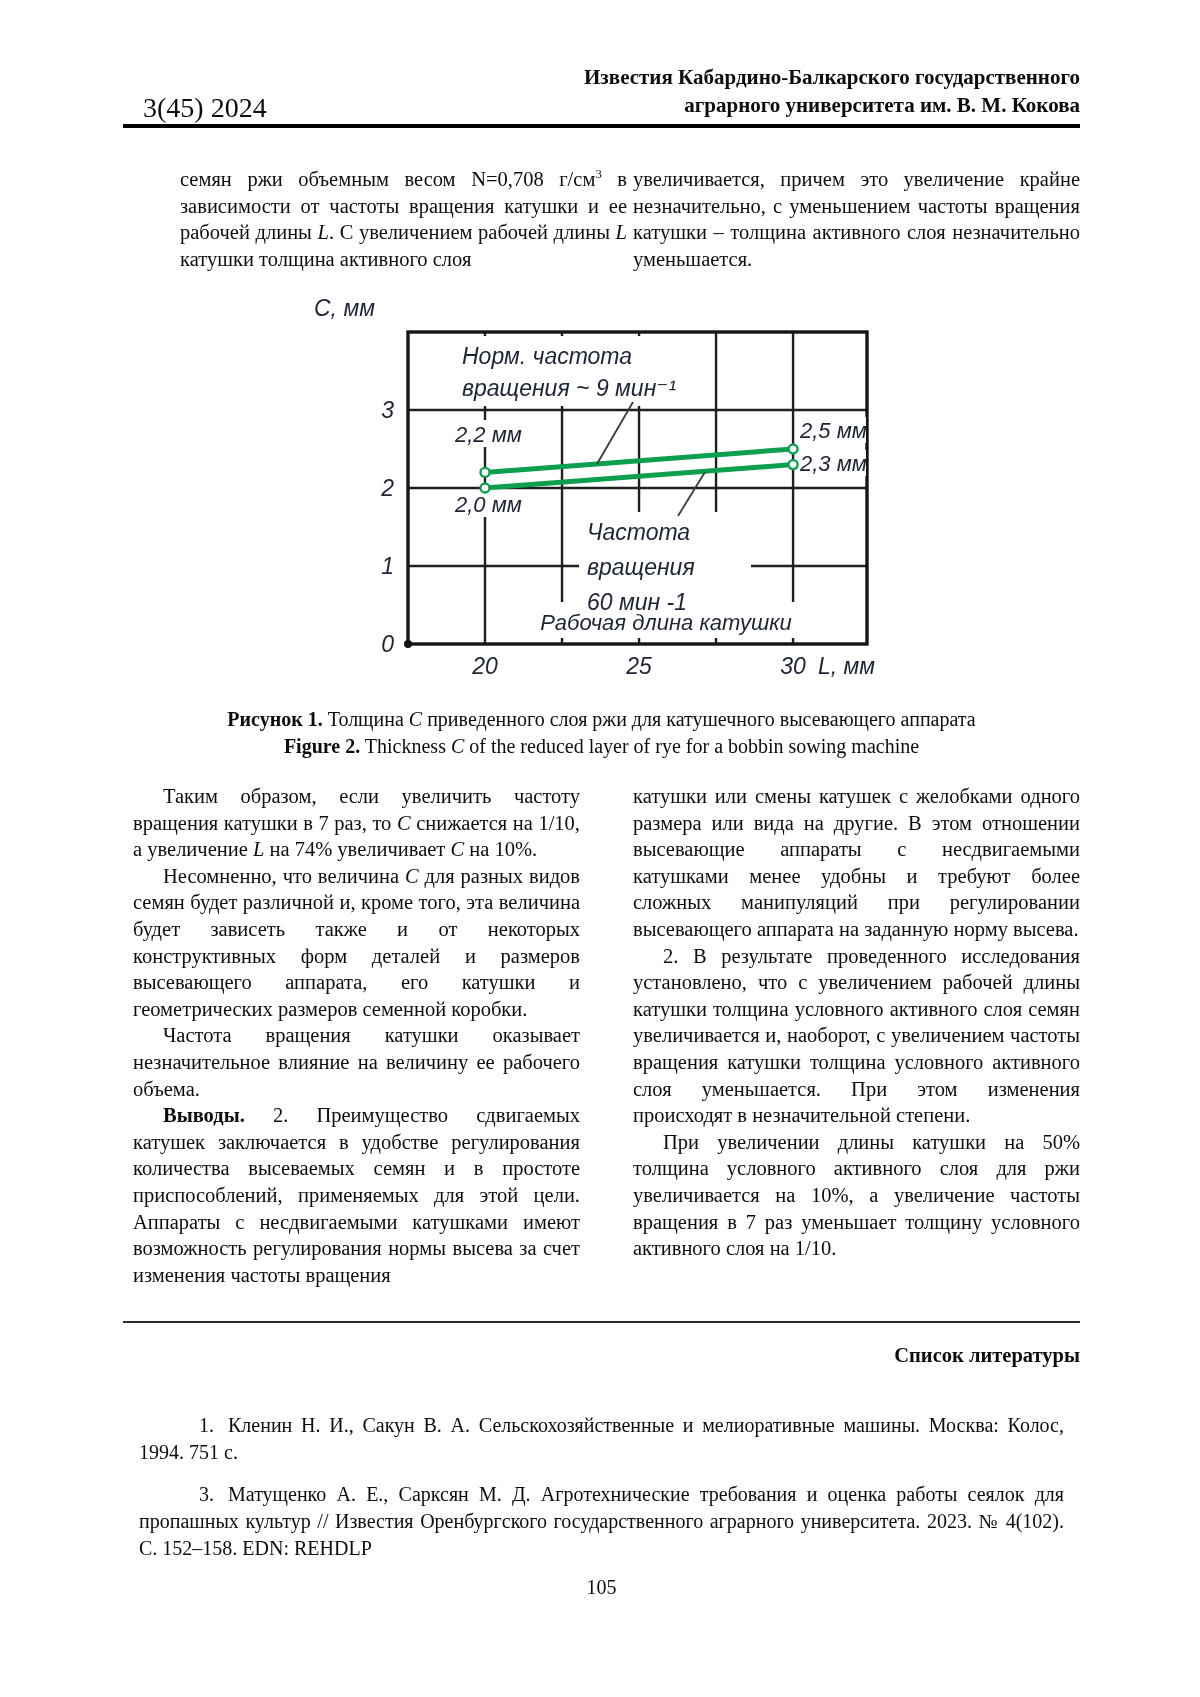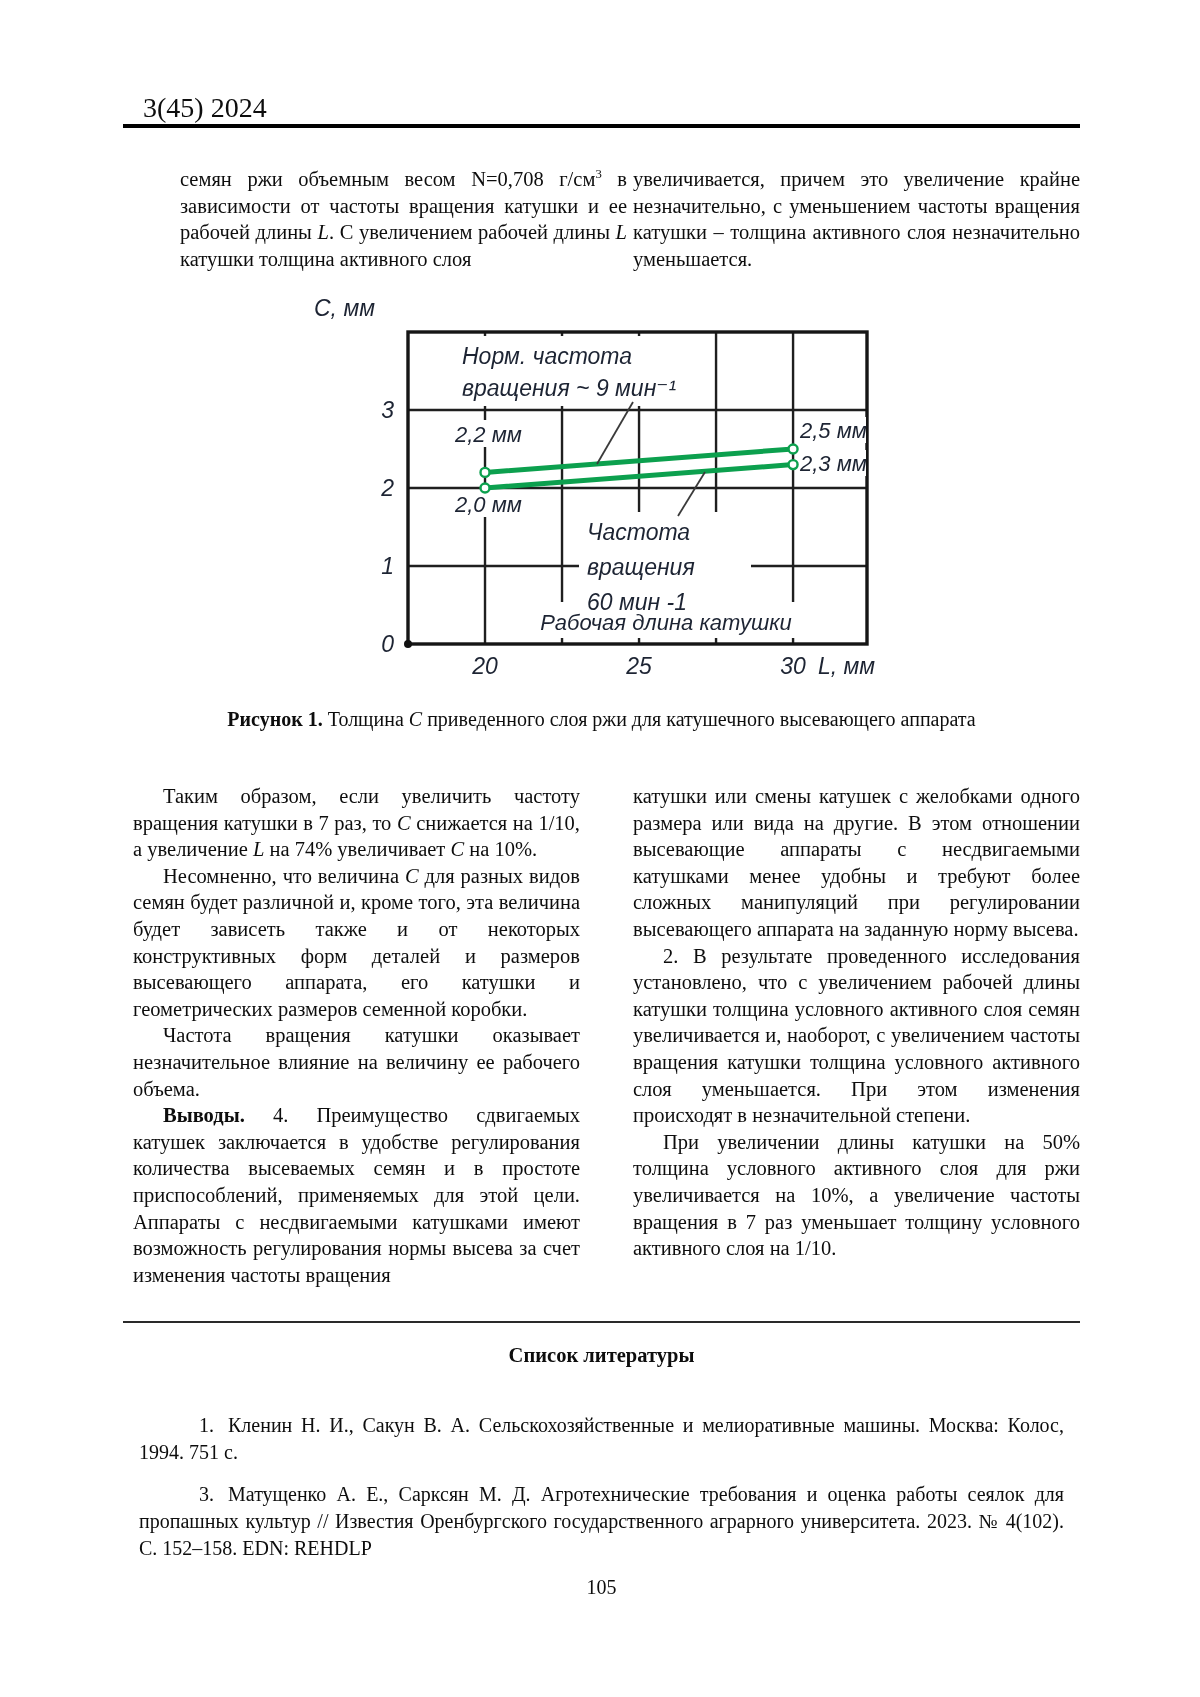--- a/index.html
+++ b/index.html
@@ -16,35 +16,39 @@
   .b{font-weight:bold;}
   .sup{vertical-align:super;font-size:0.62em;line-height:0;}
   #intro-left{left:133px;top:166px;margin-left:47px;}
   #intro-right{left:633px;top:166px;}
   .figure{position:absolute;left:300px;top:290px;width:580px;height:400px;}
   .caption{position:absolute;left:123px;top:706px;width:957px;text-align:center;
            font-size:20px;line-height:27px;}
   #body-left{left:133px;top:783px;}
   #body-right{left:633px;top:783px;}
   .rule2{position:absolute;left:123px;top:1321px;width:957px;height:2px;background:#2a2a2a;}
-  .ref-title{position:absolute;left:123px;top:1344px;width:957px;text-align:center;
+  .ref-title{position:absolute;left:123px;top:1344px;width:957px;text-align:right;
              font-size:20.5px;font-weight:bold;}
   .refs{position:absolute;left:123px;top:1396px;width:957px;text-align:justify;
         font-size:20px;line-height:26.7px;}
   .refs p{margin:16px;text-indent:30px;}
   .refnum{display:inline-block;min-width:22px;margin-right:14px;}
   .pageno{position:absolute;left:123px;top:1576px;width:957px;text-align:center;font-size:20px;}
 </style>
 </head>
 <body>
 
 <div class="page">
 
   <div class="hdr-issue">3(45) 2024</div>
 
+  <div class="hdr-journal">
+    <div>Известия Кабардино-Балкарского государственного</div>
+    <div>аграрного университета им. В. М. Кокова</div>
+  </div>
 
   <div class="hdr-rule"></div>
 
   <div class="col" id="intro-left">
     <p class="noind"><span>семян ржи объемным весом N=0,708 г/см</span><span class="sup">3</span><span> в зависимости от частоты вращения катушки и ее рабочей длины </span><span class="i">L</span><span>. С увеличением рабочей длины </span><span class="i">L</span><span> катушки толщина активного слоя</span></p>
   </div>
   <div class="col" id="intro-right">
     <p class="noind"><span>увеличивается, причем это увеличение крайне незначительно, с уменьшением частоты вращения катушки – толщина активного слоя незначительно уменьшается.</span></p>
   </div>
 
@@ -92,27 +96,28 @@
         <text x="339.0402684563759" y="384" font-size="23" text-anchor="middle" fill="#1d2433" font-family="&quot;Liberation Sans&quot;,&quot;DejaVu Sans&quot;,sans-serif" font-style="italic">25</text>
         <text x="493.0671140939598" y="384" font-size="23" text-anchor="middle" fill="#1d2433" font-family="&quot;Liberation Sans&quot;,&quot;DejaVu Sans&quot;,sans-serif" font-style="italic">30</text>
         <text x="518" y="384" font-size="23" text-anchor="start" fill="#1d2433" font-family="&quot;Liberation Sans&quot;,&quot;DejaVu Sans&quot;,sans-serif" font-style="italic">L, мм</text>
         <text x="14" y="26" font-size="23" text-anchor="start" fill="#1d2433" font-family="&quot;Liberation Sans&quot;,&quot;DejaVu Sans&quot;,sans-serif" font-style="italic">C, мм</text>
         <circle cx="108" cy="354" r="4" fill="#111"></circle>
       </svg>
   </div>
 
   <div class="caption">
     <div><span class="b">Рисунок 1.</span><span> Толщина </span><span class="i">С</span><span> приведенного слоя ржи для катушечного высевающего аппарата</span></div>
+    <div><span class="b">Figure 2.</span><span> Thickness </span><span class="i">C</span><span> of the reduced layer of rye for a bobbin sowing machine</span></div>
   </div>
 
   <div class="col" id="body-left">
     <p><span>Таким образом, если увеличить частоту вращения катушки в 7 раз, то </span><span class="i">С</span><span> снижается на 1/10, а увеличение </span><span class="i">L</span><span> на 74% увеличивает </span><span class="i">С</span><span> на 10%.</span></p>
     <p><span>Несомненно, что величина </span><span class="i">С</span><span> для разных видов семян будет различной и, кроме того, эта величина будет зависеть также и от некоторых конструктивных форм деталей и размеров высевающего аппарата, его катушки и геометрических размеров семенной коробки.</span></p>
     <p><span>Частота вращения катушки оказывает незначительное влияние на величину ее рабочего объема.</span></p>
-    <p><span class="b">Выводы.</span><span> 4. Преимущество сдвигаемых катушек заключается в удобстве регулирования количества высеваемых семян и в простоте приспособлений, применяемых для этой цели. Аппараты с несдвигаемыми катушками имеют возможность регулирования нормы высева за счет изменения частоты вращения</span></p>
+    <p><span class="b">Выводы.</span><span> 2. Преимущество сдвигаемых катушек заключается в удобстве регулирования количества высеваемых семян и в простоте приспособлений, применяемых для этой цели. Аппараты с несдвигаемыми катушками имеют возможность регулирования нормы высева за счет изменения частоты вращения</span></p>
   </div>
 
   <div class="col" id="body-right">
     <p class="noind"><span>катушки или смены катушек с желобками одного размера или вида на другие. В этом отношении высевающие аппараты с несдвигаемыми катушками менее удобны и требуют более сложных манипуляций при регулировании высевающего аппарата на заданную норму высева.</span></p>
     <p><span>2. В результате проведенного исследования установлено, что с увеличением рабочей длины катушки толщина условного активного слоя семян увеличивается и, наоборот, с увеличением частоты вращения катушки толщина условного активного слоя уменьшается. При этом изменения происходят в незначительной степени.</span></p>
     <p><span>При увеличении длины катушки на 50% толщина условного активного слоя для ржи увеличивается на 10%, а увеличение частоты вращения в 7 раз уменьшает толщину условного активного слоя на 1/10.</span></p>
   </div>
 
   <div class="rule2"></div>
 

